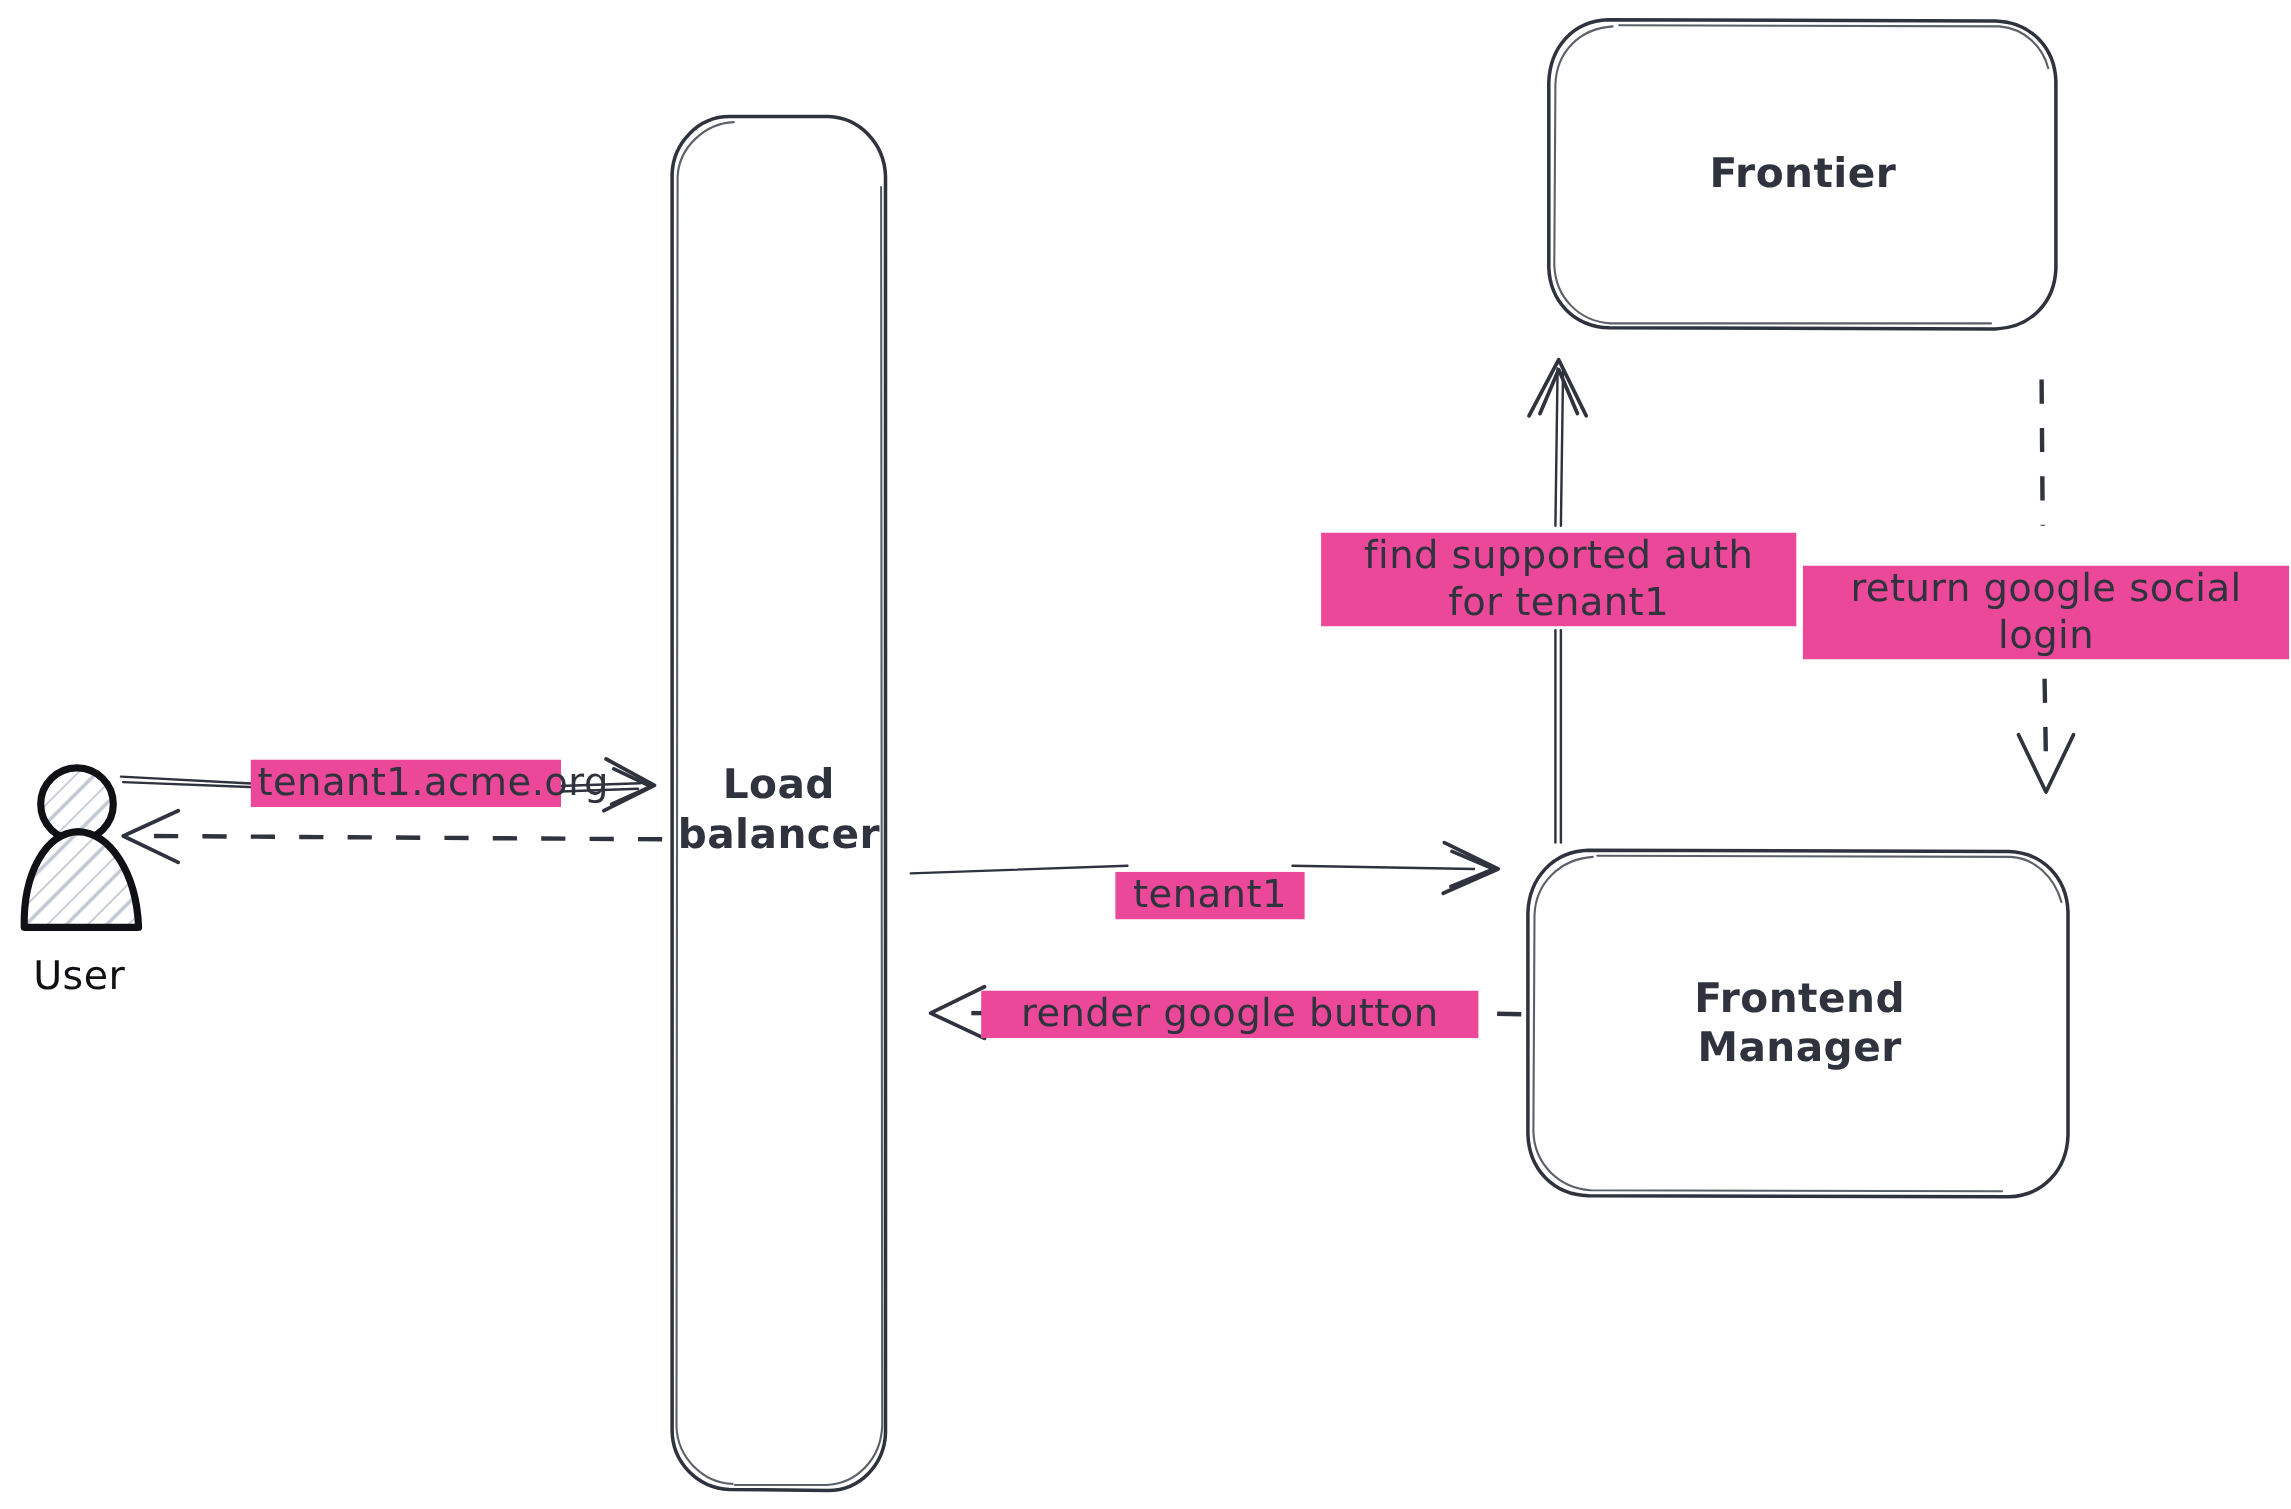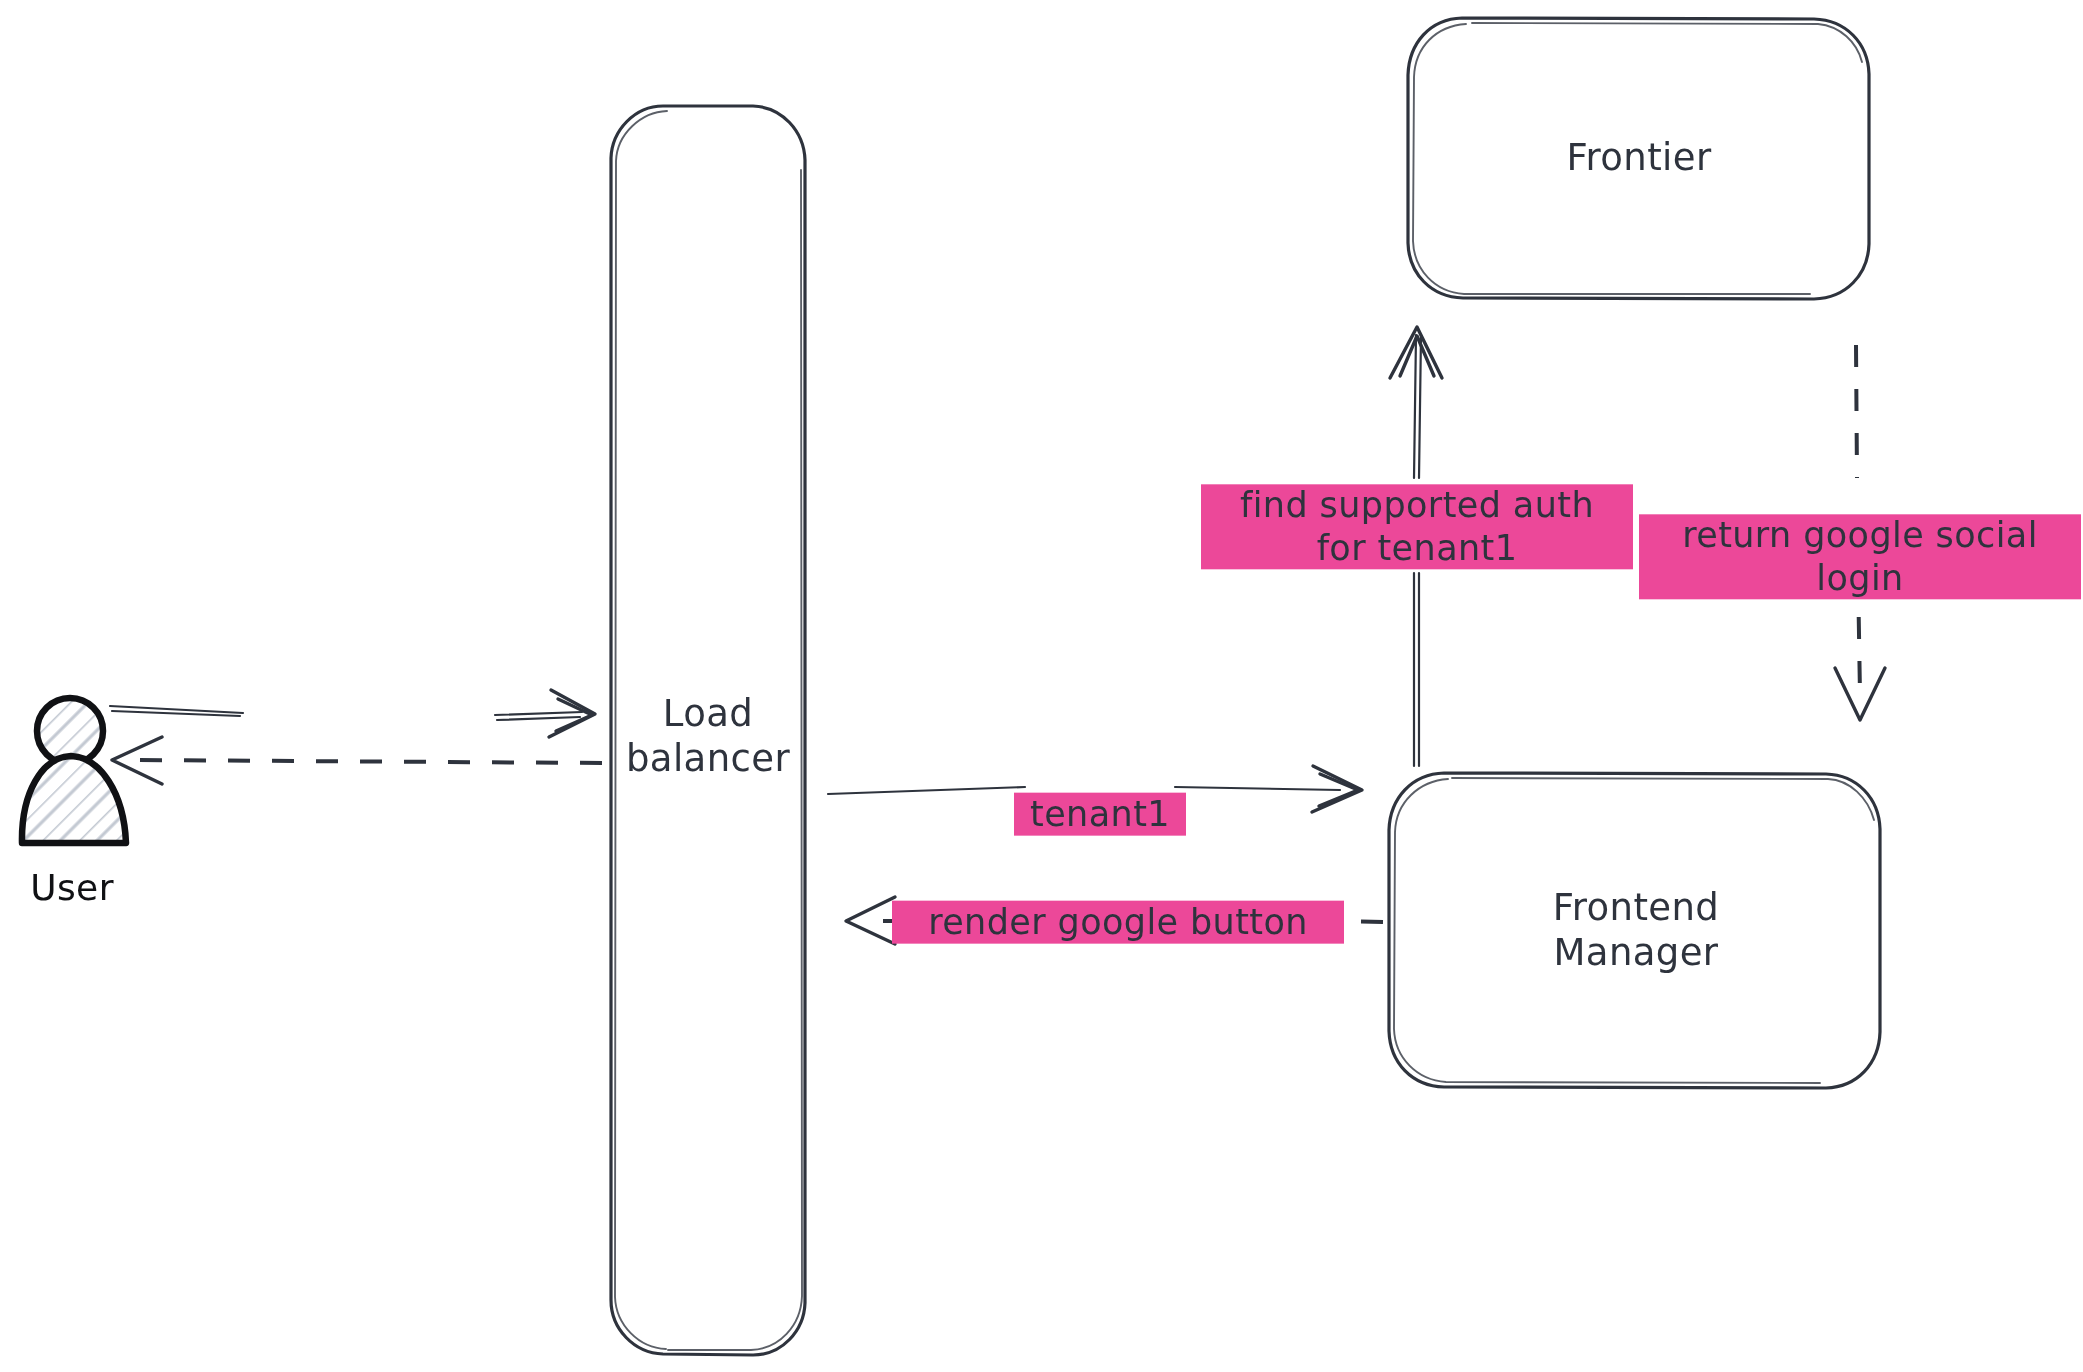--- a/index.html
+++ b/index.html
@@ -78,21 +78,21 @@
     font-family: "DejaVu Sans", sans-serif;
     text-align: center;
     line-height: 1.22;
     white-space: pre;
     letter-spacing: 0.4px;
     -webkit-font-smoothing: antialiased;
     pointer-events: none;
   }
   .node-label {
     font-size: 37px;
-    font-weight: 400;
+    font-weight: 700;
   }
   .edge-label {
     font-size: 35px;
     font-weight: 400;
     background: #ec4899;
     padding: 0 6px;
   }
   .actor-label {
     font-size: 36px;
     font-weight: 400;
@@ -236,20 +236,21 @@
   </svg>
 
   <div class="label-text node-label centered" style="left:708px; top:736px; width:240px;"><span>Load</span><br><span>balancer</span></div>
 
   <div class="label-text node-label centered" style="left:1639px; top:158px; width:320px;"><span>Frontier</span></div>
 
   <div class="label-text node-label centered" style="left:1636px; top:930px; width:340px;"><span>Frontend</span><br><span>Manager</span></div>
 
   <div class="label-text actor-label centered" style="left:72px; top:888px; width:200px;">User</div>
 
+  <div class="label-text edge-label centered" style="left:369px; top:712px; width:270px;">tenant1.acme.org</div>
 
   <div class="label-text edge-label centered" style="left:1100px; top:814px; width:160px;">tenant1</div>
 
   <div class="label-text edge-label centered" style="left:1118px; top:922px; width:440px;">render google button</div>
 
   <div class="label-text edge-label centered" style="left:1417px; top:527px; width:420px;"><span>find supported auth</span><br><span>for tenant1</span></div>
 
   <div class="label-text edge-label centered" style="left:1860px; top:527px; width:430px;margin-top:30px;"><span>return google social</span><br><span>login</span></div>
 
 </div>

